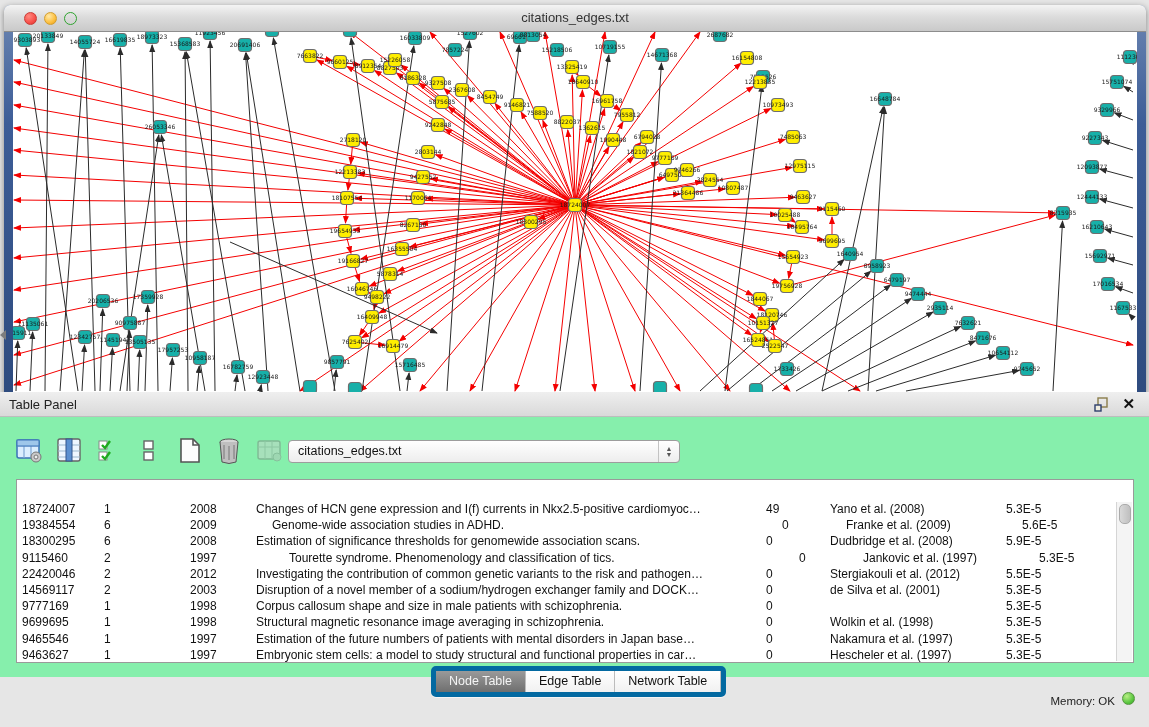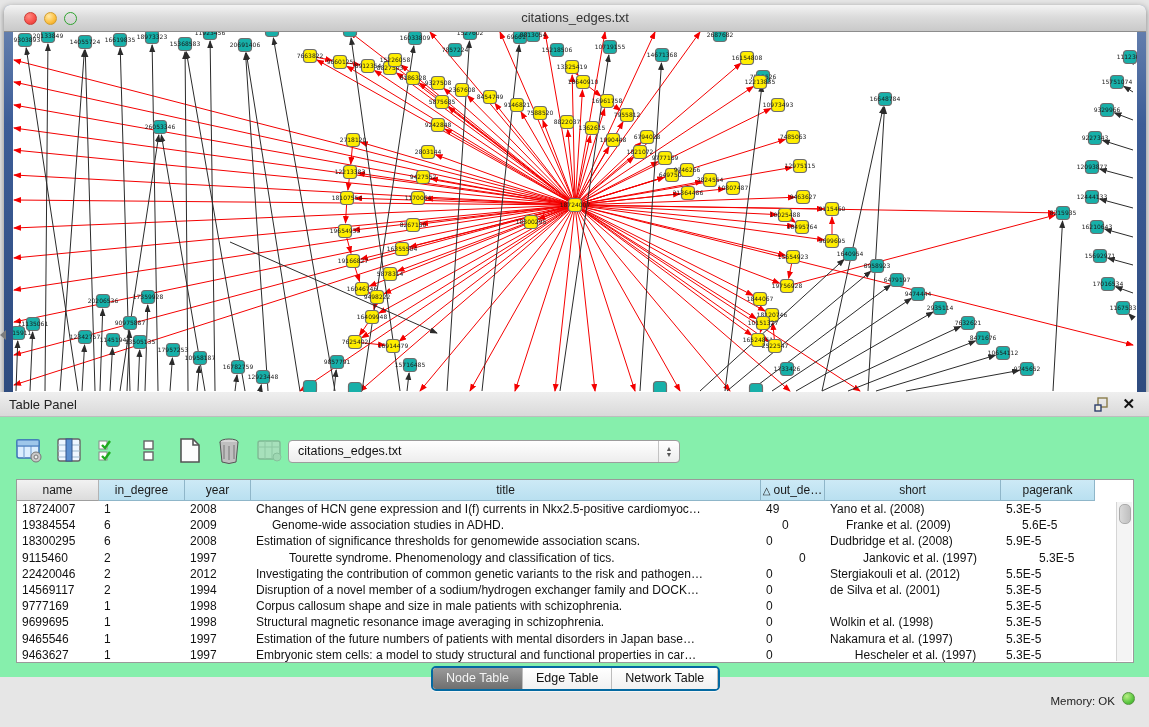--- a/index.html
+++ b/index.html
@@ -48,21 +48,21 @@
   .th.gray{background:linear-gradient(180deg,#f2f2f2,#dcdcdc);border-right:1px solid #b3b3b3;border-bottom:1px solid #9f9f9f;}
   .sortmark{font-size:10px;margin-right:3px;}
   #tbody{position:absolute;left:0;top:21px;right:0;bottom:0;}
   .tr{display:flex;height:16.2px;}
   .td{box-sizing:border-box;font-size:12px;color:#111;line-height:16px;padding-left:5px;
     overflow:hidden;white-space:nowrap;}
   #vscroll{position:absolute;right:1px;top:22px;width:15px;bottom:1px;background:#f4f4f4;border-left:1px solid #d5d5d5;}
   #vthumb{position:absolute;left:2px;top:2px;width:10px;height:18px;border-radius:5px;
     background:linear-gradient(90deg,#d9d9d9,#bfbfbf);border:1px solid #ababab;}
 
-  #tabs{position:absolute;left:431px;top:274px;height:21px;display:flex;border:2px solid #0369a1;border-radius:5px;overflow:hidden;
+  #tabs{position:absolute;left:431px;top:274px;height:21px;display:flex;border:5px solid #0369a1;border-radius:5px;overflow:hidden;
     background:#fff;box-shadow:0 1px 0 rgba(255,255,255,.6);}
   .tab{height:21px;line-height:20px;font-size:12.5px;padding:0 13px;color:#111;
     background:linear-gradient(180deg,#ffffff,#f1f1f1);border-right:1px solid #bcbcbc;}
   .tab.sel{background:linear-gradient(180deg,#9a9a9a,#6f6f6f);color:#f4f4f4;}
 
   #memory{position:absolute;right:34px;top:303px;font-size:11.5px;color:#222;}
   #memdot{position:absolute;right:14px;top:300px;width:13px;height:13px;border-radius:50%;box-sizing:border-box;
     background:radial-gradient(circle at 35% 30%,#b9ee86,#55c43c 65%,#3a9e2e);border:1px solid #56953f;}
 
   svg text{font-family:"DejaVu Sans",sans-serif;}
@@ -834,29 +834,20 @@
 
     <div id="tbl-select">
       <span>citations_edges.txt</span>
       <span class="stepper">
           <span>▲</span>
           <span>▼</span>
         </span>
     </div>
 
     <div id="datatable">
-      <div id="thead">
-          <div class="th gray" style="width: 82px;">name</div>
-          <div class="th" style="width: 86px;">in_degree</div>
-          <div class="th" style="width: 66px;">year</div>
-          <div class="th" style="width: 510px;">title</div>
-          <div class="th" style="width: 64px;"><span class="sortmark">△</span>out_de…</div>
-          <div class="th" style="width: 176px;">short</div>
-          <div class="th" style="width: 94px;">pagerank</div>
-        </div>
       <div id="tbody">
           <div class="tr">
             <div class="td" style="width: 82px;">18724007</div>
             <div class="td" style="width: 86px;">1</div>
             <div class="td" style="width: 66px;">2008</div>
             <div class="td" style="width: 510px;">Changes of HCN gene expression and I(f) currents in Nkx2.5-positive cardiomyoc…</div>
             <div class="td" style="width: 64px;">49</div>
             <div class="td" style="width: 176px;">Yano et al. (2008)</div>
             <div class="td" style="width: 94px;">5.3E-5</div>
           </div>
@@ -892,21 +883,21 @@
             <div class="td" style="width: 86px;">2</div>
             <div class="td" style="width: 66px;">2012</div>
             <div class="td" style="width: 510px;">Investigating the contribution of common genetic variants to the risk and pathogen…</div>
             <div class="td" style="width: 64px;">0</div>
             <div class="td" style="width: 176px;">Stergiakouli et al. (2012)</div>
             <div class="td" style="width: 94px;">5.5E-5</div>
           </div>
           <div class="tr">
             <div class="td" style="width: 82px;">14569117</div>
             <div class="td" style="width: 86px;">2</div>
-            <div class="td" style="width: 66px;">1994</div>
+            <div class="td" style="width: 66px;">2003</div>
             <div class="td" style="width: 510px;">Disruption of a novel member of a sodium/hydrogen exchanger family and DOCK…</div>
             <div class="td" style="width: 64px;">0</div>
             <div class="td" style="width: 176px;">de Silva et al. (2001)</div>
             <div class="td" style="width: 94px;">5.3E-5</div>
           </div>
           <div class="tr">
             <div class="td" style="width: 82px;">9777169</div>
             <div class="td" style="width: 86px;">1</div>
             <div class="td" style="width: 66px;">1998</div>
             <div class="td" style="width: 510px;">Corpus callosum shape and size in male patients with schizophrenia.</div>
@@ -931,21 +922,21 @@
             <div class="td" style="width: 64px;">0</div>
             <div class="td" style="width: 176px;">Nakamura et al. (1997)</div>
             <div class="td" style="width: 94px;">5.3E-5</div>
           </div>
           <div class="tr">
             <div class="td" style="width: 82px;">9463627</div>
             <div class="td" style="width: 86px;">1</div>
             <div class="td" style="width: 66px;">1997</div>
             <div class="td" style="width: 510px;">Embryonic stem cells: a model to study structural and functional properties in car…</div>
             <div class="td" style="width: 64px;">0</div>
-            <div class="td" style="width: 176px; text-align: center;">Hescheler et al. (1997)</div>
+            <div class="td" style="width: 176px;">Hescheler et al. (1997)</div>
             <div class="td" style="width: 94px;">5.3E-5</div>
           </div>
         </div>
       <div id="vscroll">
         <div id="vthumb"></div>
       </div>
     </div>
 
     <div id="tabs">
         <div class="tab sel">Node Table</div>

